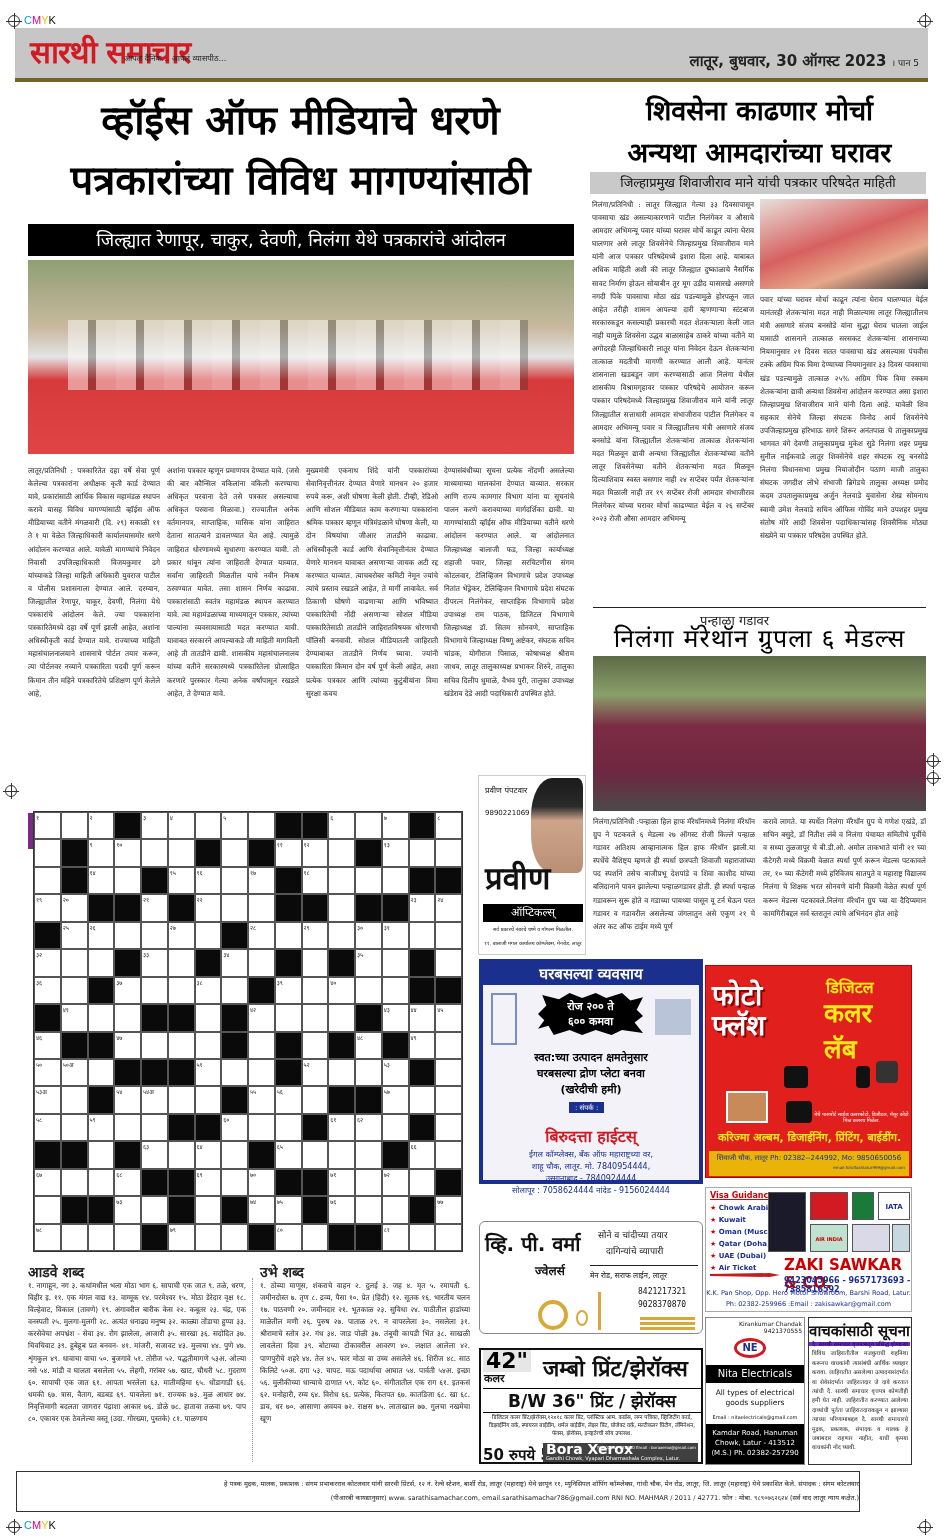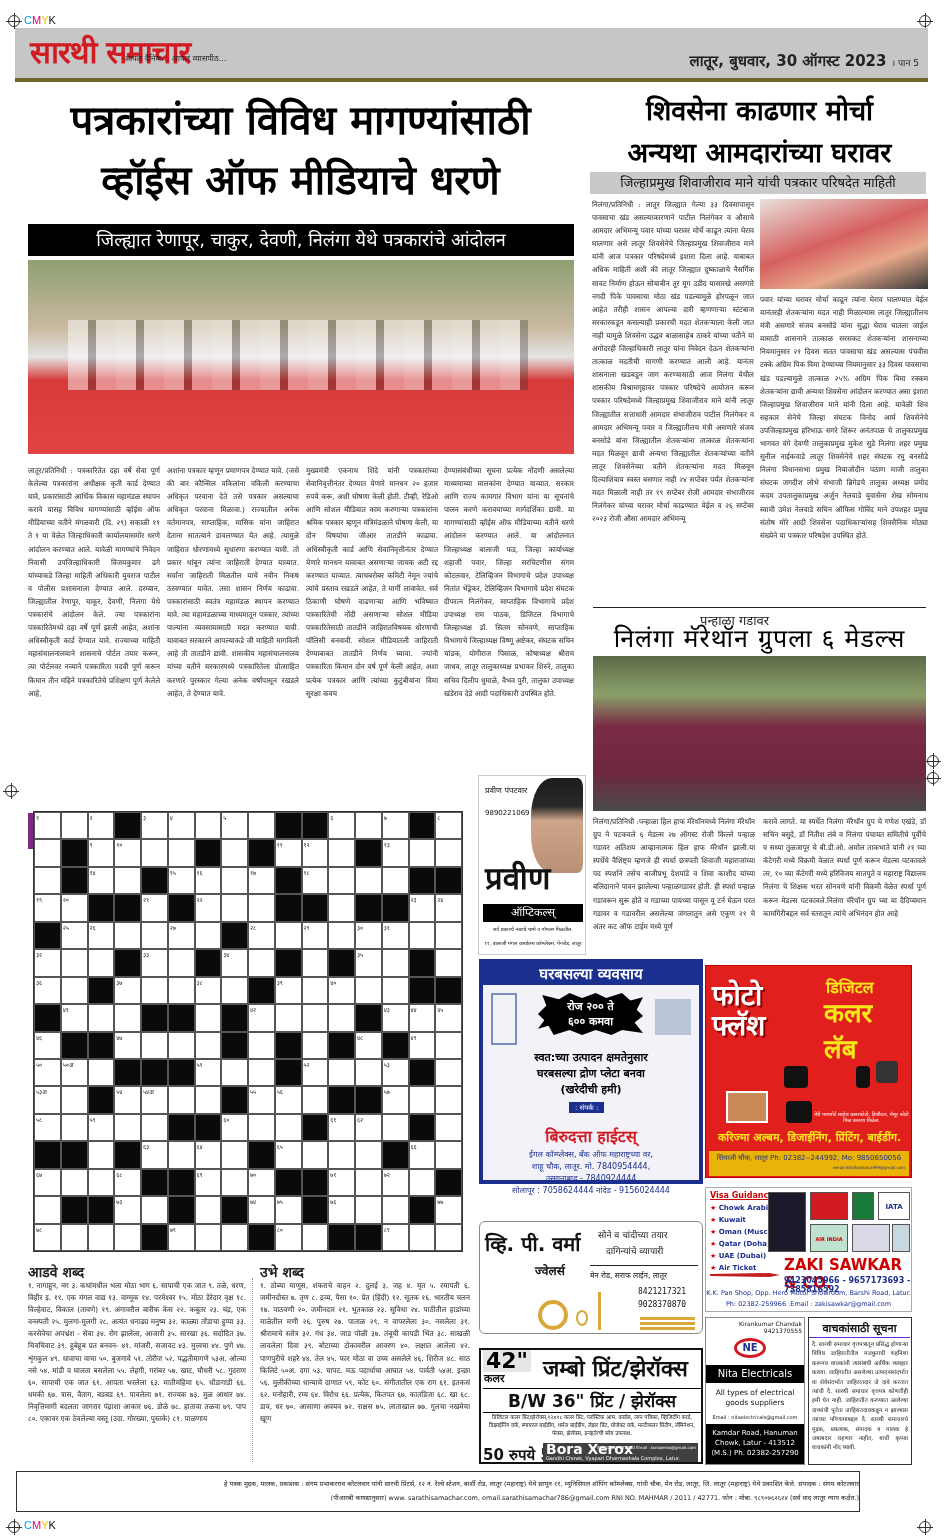--- a/index.html
+++ b/index.html
@@ -113,21 +113,21 @@
 
   .ad-nita { position:absolute; left:705px; top:1317px; width:100px; height:148px; border:1px solid #888; background:#fff; }
   .ad-nita .kr { position:absolute; right:2px; top:2px; font-size:6px; text-align:right; }
   .ad-nita .logo { position:absolute; left:28px; top:20px; width:32px; height:20px; border:3px solid #d21a22; border-radius:50%; color:#1b2f8f; font-weight:bold; font-size:10px; text-align:center; line-height:14px; }
   .ad-nita .bar { position:absolute; left:0; top:47px; width:98px; height:18px; background:#000; color:#fff; font-size:10px; text-align:center; line-height:18px; }
   .ad-nita .a1 { position:absolute; left:0; top:70px; width:98px; text-align:center; font-size:7.5px; line-height:10px; }
   .ad-nita .em { position:absolute; left:0; top:96px; width:98px; text-align:center; font-size:5px; }
   .ad-nita .addr { position:absolute; left:0; top:106px; width:98px; height:40px; background:#000; color:#fff; text-align:center; font-size:7px; line-height:10px; padding-top:4px; }
 
   .notice { position:absolute; left:808px; top:1317px; width:104px; height:148px; border:1.5px solid #333; background:#fff; }
-  .notice .nh { position:absolute; left:0; top:2px; width:101px; text-align:center; font-size:11px; font-weight:bold; border-bottom:1px solid #6d28d9; padding-bottom:2px; }
+  .notice .nh { position:absolute; left:0; top:2px; width:101px; text-align:center; font-size:15px; font-weight:bold; border-bottom:4px solid #6d28d9; padding-bottom:2px; }
   .notice .nb { position:absolute; left:3px; top:22px; width:96px; font-size:5.8px; line-height:9.4px; text-align:justify; font-family:"DejaVu Serif", serif; }
 
   .imprint { position:absolute; left:16px; top:1471px; width:844px; height:41px; border:1px solid #333; font-size:6.5px; line-height:14px; text-align:right; padding-top:5px; color:#222; }
 </style>
 </head>
 <body>
 
 <div class="reg" style="left:8px;top:15px;"></div>
 <div class="cmyk" style="left:24px;top:14px;"><span class="c">C</span><span class="m">M</span><span class="y">Y</span><span class="k">K</span></div>
 <div class="reg" style="left:919px;top:15px;"></div>
@@ -138,22 +138,22 @@
 <div class="cmyk" style="left:24px;top:1519px;"><span class="c">C</span><span class="m">M</span><span class="y">Y</span><span class="k">K</span></div>
 <div class="reg" style="left:919px;top:1521px;"></div>
 
 <div id="mb2"></div>
 <div id="mb-rule"></div>
 <div class="brand">सारथी समाचार</div>
 <div class="tagline">आपलं दैनिक... आपलं व्यासपीठ...</div>
 <div class="dateline"><span>लातूर, बुधवार, 30 ऑगस्ट 2023</span> <small>। पान 5</small></div>
 
 <div class="lead-h1">
+  <div>व्हॉईस ऑफ मीडियाचे धरणे</div>
   <div>पत्रकारांच्या विविध मागण्यांसाठी</div>
-  <div>व्हॉईस ऑफ मीडियाचे धरणे</div>
 </div>
 <div class="lead-strap">जिल्ह्यात रेणापूर, चाकुर, देवणी, निलंगा येथे पत्रकारांचे आंदोलन</div>
 <div class="photo photo-lead"></div>
 <div class="col-text" style="left:28px;top:464px;width:132px;height:300px;">लातूर/प्रतिनिधी : पत्रकारितेत दहा वर्षे सेवा पूर्ण केलेल्या पत्रकारांना अधीक्षक कृती कार्ड देण्यात यावे, प्रकारांसाठी आर्थिक विकास महामंडळ स्थापन करावे यासह विविध मागण्यांसाठी व्हॉईस ऑफ मीडियाच्या वतीने मंगळवारी (दि. २९) सकाळी ११ ते १ या वेळेत जिल्हाधिकारी कार्यालयासमोर धरणे आंदोलन करण्यात आले. यावेळी मागण्यांचे निवेदन निवासी उपजिल्हाधिकारी विजयकुमार ढगे यांच्याकडे जिल्हा माहिती अधिकारी युवराज पाटील व पोलीस प्रशासनाला देण्यात आले. दरम्यान, जिल्ह्यातील रेणापूर, चाकूर, देवणी, निलंगा येथे पत्रकारांचे आंदोलन केले. ज्या पत्रकारांना पत्रकारितेमध्ये दहा वर्षे पूर्ण झाली आहेत, अशांना अधिस्वीकृती कार्ड देण्यात यावे. राज्याच्या माहिती महासंचालनालयाने शासनाचे पोर्टल तयार करून, त्या पोर्टलवर नव्याने पत्रकारिता पदवी पूर्ण करून किमान तीन महिने पत्रकारितेचे प्रशिक्षण पूर्ण केलेले आहे,</div>
 <div class="col-text" style="left:167px;top:464px;width:132px;height:300px;">अशांना पत्रकार म्हणून प्रमाणपत्र देण्यात यावे. (जसे की बार कौन्सिल वकिलांना वकिली करण्याचा अधिकृत परवाना देते तसे पत्रकार असल्याचा अधिकृत परवाना मिळावा.) राज्यातील अनेक वर्तमानपत्र, साप्ताहिक, मासिक यांना जाहिरात देताना सातत्याने डावलण्यात येत आहे. त्यामुळे जाहिरात धोरणामध्ये सुधारणा करण्यात यावी. तो प्रकार थांबून त्यांना जाहिराती देण्यात याव्यात. सर्वांना जाहिराती मिळतील याचे नवीन निकष ठरवण्यात यावेत. तसा शासन निर्णय काढावा. पत्रकारांसाठी स्वतंत्र महामंडळ स्थापन करण्यात यावे. त्या महामंडळाच्या माध्यमातून पत्रकार, त्यांच्या पाल्यांना व्यवसायासाठी मदत करण्यात यावी. यावाबत सरकारने आपल्याकडे जी माहिती मागविली आहे ती तातडीने द्यावी. शासकीय महासंचालनालय यांच्या वतीने सरकारमध्ये पत्रकारितेला प्रोत्साहित करणारे पुरस्कार गेल्या अनेक वर्षांपासून रखडले आहेत, ते देण्यात यावे.</div>
 <div class="col-text" style="left:306px;top:464px;width:132px;height:300px;">मुख्यमंत्री एकनाथ शिंदे यांनी पत्रकारांच्या सेवानिवृत्तीनंतर देण्यात येणारे मानधन २० हजार रुपये करू, अशी घोषणा केली होती. टीव्ही, रेडिओ आणि सोशल मीडियात काम करणाऱ्या पत्रकारांना श्रमिक पत्रकार म्हणून मंत्रिमंडळाने घोषणा केली, या दोन विषयांचा जीआर तातडीने काढावा. अधिस्वीकृती कार्ड आणि सेवानिवृत्तीनंतर देण्यात येणारे मानधन यावाबत असणाऱ्या जाचक अटी रद्द करण्यात याव्यात. त्याचबरोबर कमिटी नेमून ज्यांचे त्यांचे प्रस्ताव रखडले आहेत, ते मार्गी लावावेत. सर्व ठिकाणी घोषणे वाढणाऱ्या आणि भविष्यात पत्रकारितेची नोंदी असणाऱ्या सोशल मीडिया पत्रकारितेसाठी तातडीने जाहिरातविषयक धोरणाची पॉलिसी बनवावी. सोशल मीडियातली जाहिराती देण्याबाबत तातडीने निर्णय घ्यावा. ज्यांनी पत्रकारिता किमान दोन वर्ष पूर्ण केली आहेत, अशा प्रत्येक पत्रकार आणि त्यांच्या कुटुंबीयांना विमा सुरक्षा कवच</div>
 <div class="col-text" style="left:444px;top:464px;width:130px;height:300px;">देण्यासंबंधीच्या सूचना प्रत्येक नोंदणी असलेल्या माध्यमाच्या मालकांना देण्यात याव्यात. सरकार आणि राज्य कामगार विभाग यांना या सूचनांचे पालन करणे करावयाच्या मार्गदर्शिका द्यावी. या मागण्यांसाठी व्हॉईस ऑफ मीडियाच्या वतीने धरणे आंदोलन करण्यात आले. या आंदोलनात जिल्हाध्यक्ष बालाजी फड, जिल्हा कार्याध्यक्ष शहाजी पवार, जिल्हा सरचिटणीस संगम कोटलवार, टेलिव्हिजन विभागाचे प्रदेश उपाध्यक्ष नितांत भेंड्रेकर, टेलिव्हिजन विभागाचे प्रदेश संघटक दीपरत्न निलंगेकर, साप्ताहिक विभागाचे प्रदेश उपाध्यक्ष राम पाठक, डिजिटल विभागाचे जिल्हाध्यक्ष डॉ. सितम सोनवणे, साप्ताहिक विभागाचे जिल्हाध्यक्ष विष्णू अष्टेकर, संघटक सचिन चांडक, योगीराज पिसाळ, कोषाध्यक्ष श्रीराम जाधव, लातूर तालुकाध्यक्ष प्रभाकर शिरुरे, तालुका सचिव दिलीप धुमाळे, वैभव पुरी, तालुका उपाध्यक्ष खंडेराव देडे आदी पदाधिकारी उपस्थित होते.</div>
 
 <div class="rt-h1">
   <div>शिवसेना काढणार मोर्चा</div>

